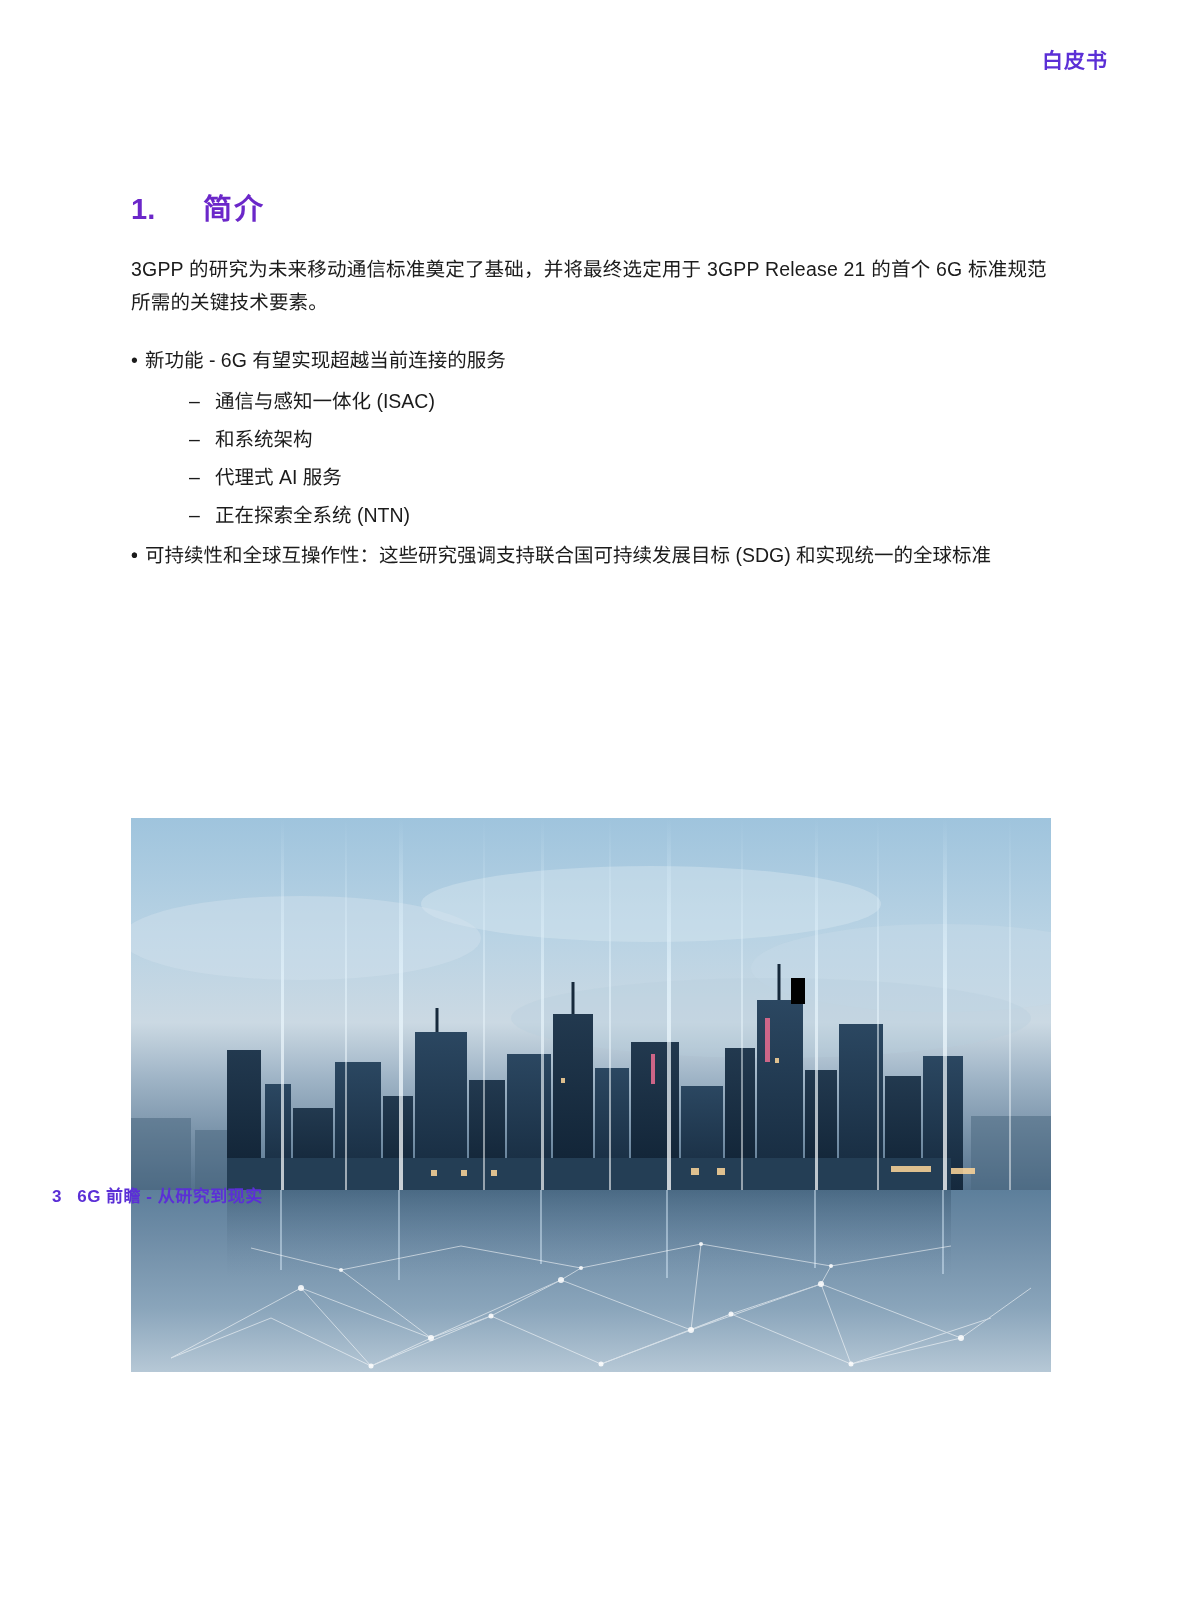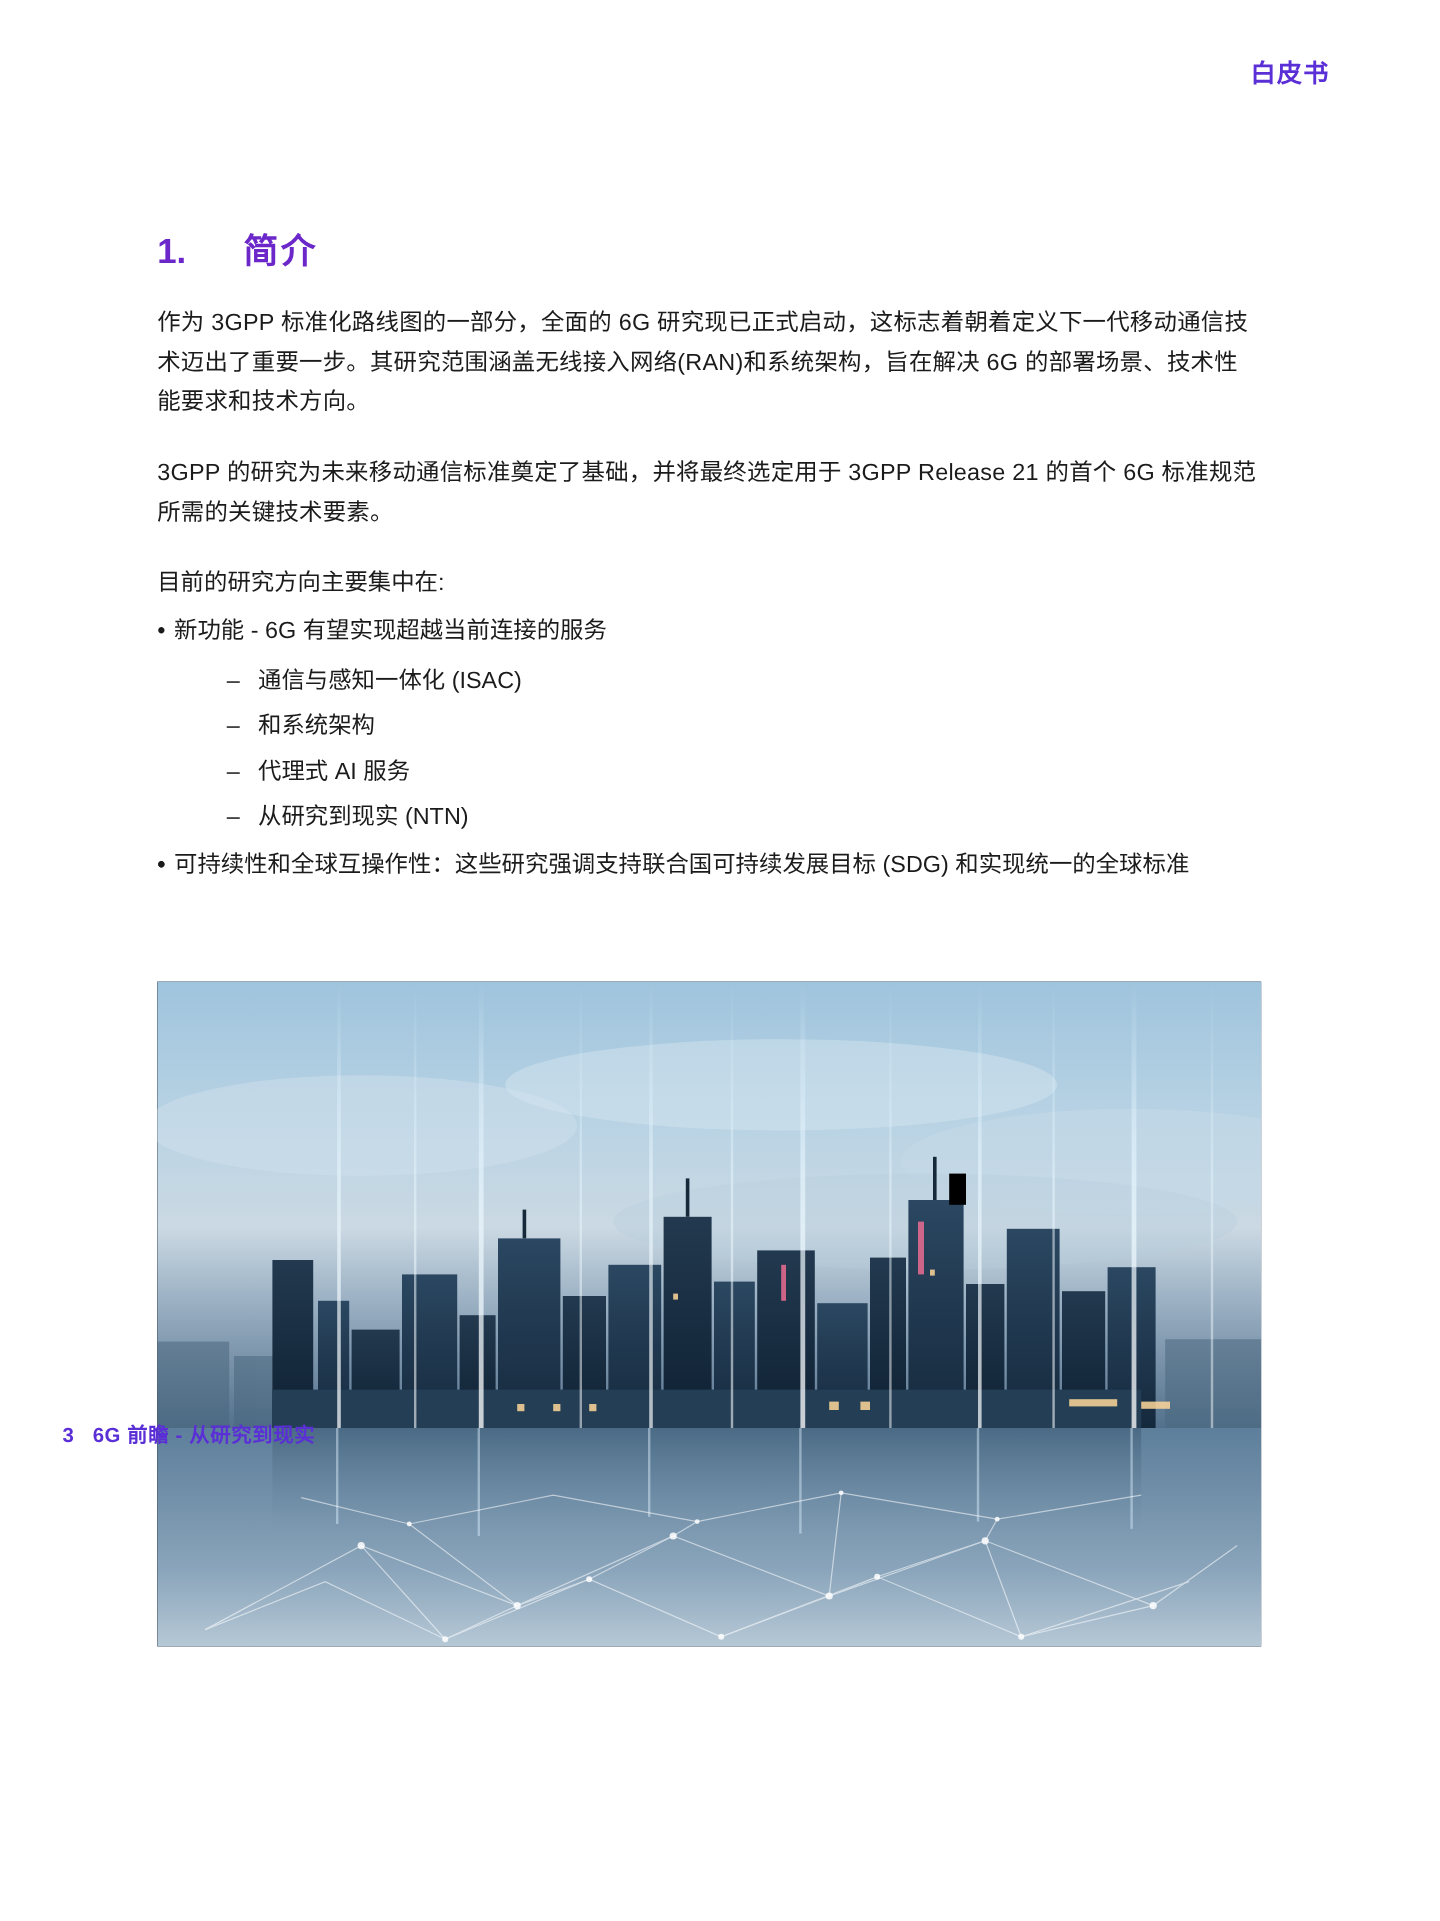--- a/index.html
+++ b/index.html
@@ -150,24 +150,22 @@
 
   <div class="header">白皮书</div>
 
   <div class="content">
 
     <div class="section-heading">
       <span class="section-number">1.</span>
       <span class="section-title">简介</span>
     </div>
 
-    <p class="body-text">作为 3GPP 标准化路线图的一部分，全面的 6G 研究现已正式启动，这标志着朝着定义下一代移动通信技术迈出了重要一步。其研究范围涵盖无线接入网络(RAN)和系统架构，旨在解决 6G 的部署场景、技术性能要求和技术方向。</p>
     <p class="body-text">3GPP 的研究为未来移动通信标准奠定了基础，并将最终选定用于 3GPP Release 21 的首个 6G 标准规范所需的关键技术要素。</p>
 
-    <p class="lead-in">目前的研究方向主要集中在:</p>
 
     <ul class="bullets">
 
       <li>
         <span class="dot">•</span>
         <span>新功能 - 6G 有望实现超越当前连接的服务</span>
         <ul class="sub-list">
           <li>
             <span class="dash">–</span>
             <span>通信与感知一体化 (ISAC)</span>
@@ -175,21 +173,21 @@
           <li>
             <span class="dash">–</span>
             <span>和系统架构</span>
           </li>
           <li>
             <span class="dash">–</span>
             <span>代理式 AI 服务</span>
           </li>
           <li>
             <span class="dash">–</span>
-            <span>从研究到现实 (NTN)</span>
+            <span>正在探索全系统 (NTN)</span>
           </li>
         </ul>
       </li>
 
       <li>
         <span class="dot">•</span>
       </li>
 
       <li>
         <span class="dot">•</span>

